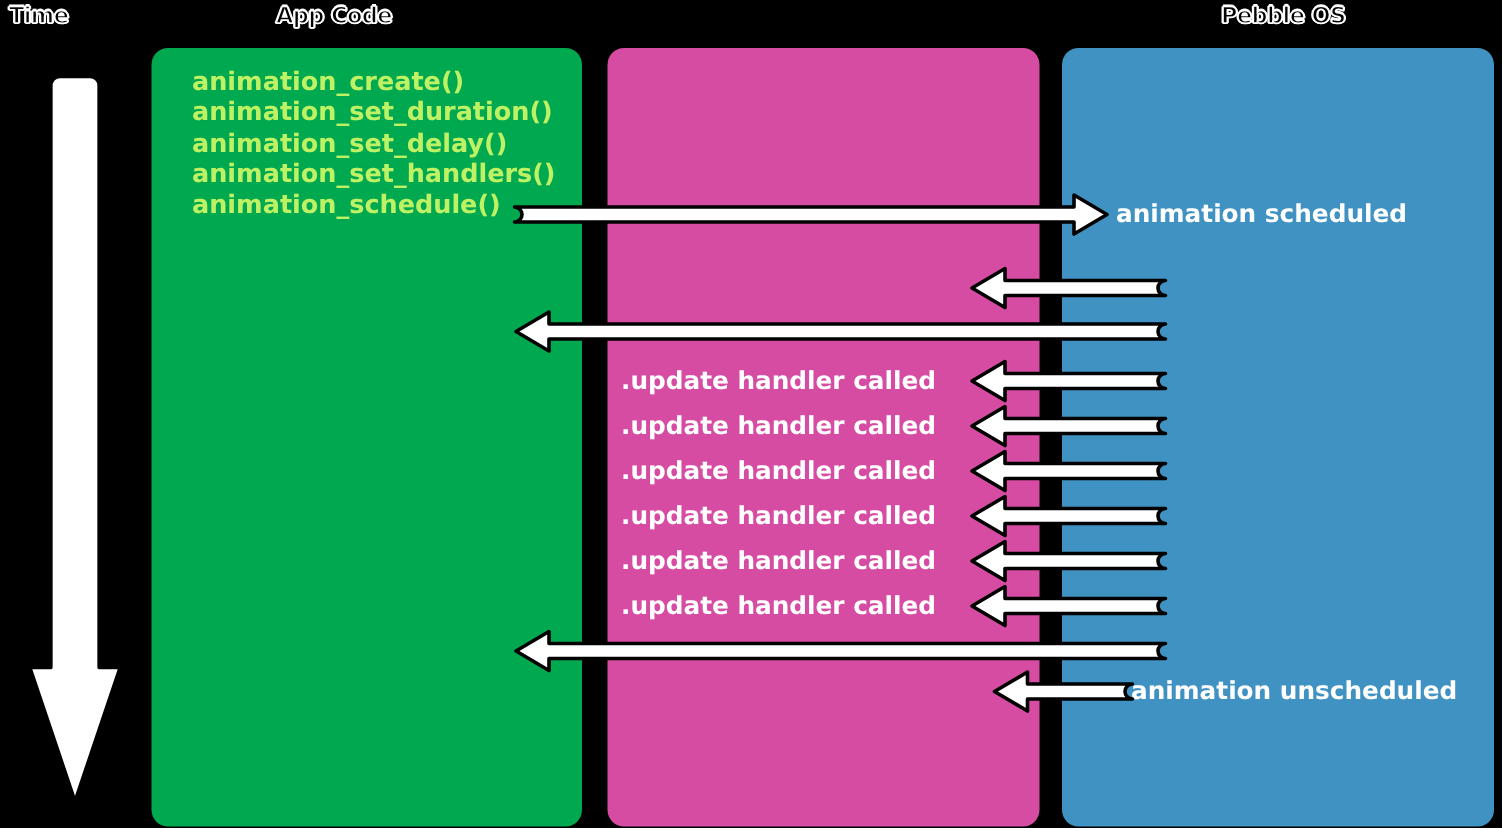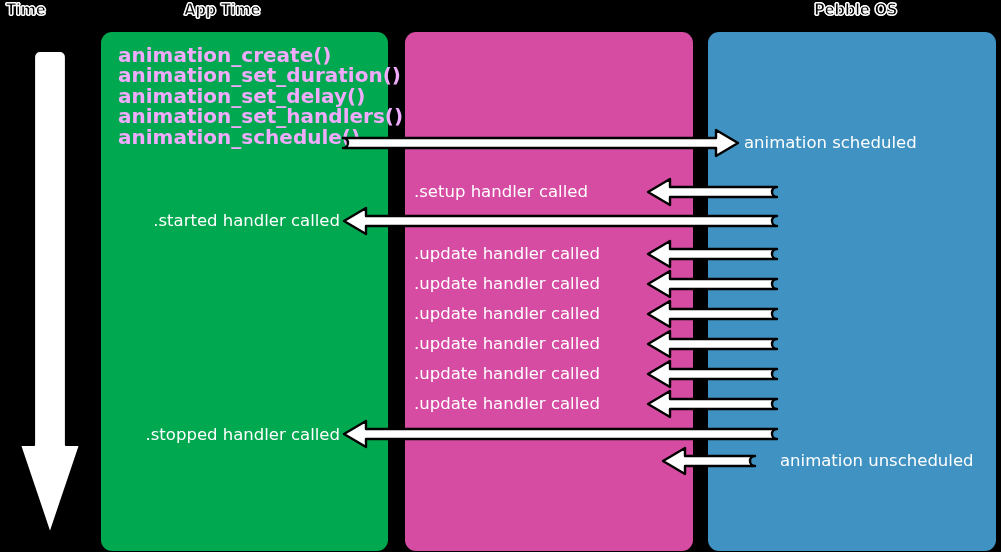--- a/index.html
+++ b/index.html
@@ -61,89 +61,86 @@
     width: 64px;
     height: 495px;
   }
 
   
   .lbl {
     position: absolute;
     height: 22px;
     line-height: 22px;
     font-size: 16.5px;
-    font-weight: normal;
+    font-weight: bold;
     color: #ffffff;
     white-space: nowrap;
   }
   .lbl-left  { text-align: left; }
   .lbl-right { text-align: right; }
 
   
   .code-block {
     position: absolute;
-    left: 118px;
+    left: 128px;
     top: 45px;
-    font-size: 20px;
+    font-size: 17px;
     font-weight: bold;
     line-height: 20.4px;
-    color: #f0abfc;
+    color: #bef264;
     white-space: pre;
   }
 
   
   #arrows {
     position: absolute;
     left: 0;
     top: 0;
     width: 1001px;
     height: 552px;
     pointer-events: none;
   }
 </style>
 </head>
 <body>
 
 <div id="diagram">
 
   <div class="col-header hdr-time">Time</div>
-  <div class="col-header hdr-app">App Time</div>
+  <div class="col-header hdr-app">App Code</div>
   <div class="col-header hdr-os">Pebble OS</div>
 
   <div class="lane lane-app"></div>
   <div class="lane lane-impl"></div>
   <div class="lane lane-os"></div>
 
   <svg class="time-arrow" viewBox="0 0 64 495">
     <path d="M 22 6 L 42 6 A 6 6 0 0 1 48 12 L 48 400 L 62 400 L 32 489 L 2 400 L 16 400 L 16 12 A 6 6 0 0 1 22 6 Z" fill="#ffffff" stroke="#000000" stroke-width="2.2" stroke-linejoin="round"></path>
   </svg>
 
   <div class="code-block">animation_create()
 animation_set_duration()
 animation_set_delay()
 animation_set_handlers()
 animation_schedule()</div>
 
-  <div class="lbl lbl-right" style="left:108px; top:210px; width:232px;">.started handler called</div>
 
-  <div class="lbl lbl-right" style="left:108px; top:424px; width:232px;">.stopped handler called</div>
 
-  <div class="lbl lbl-left" style="left:414px; top:181px;">.setup handler called</div>
 
   <div class="lbl lbl-left" style="left:414px; top:243px;">.update handler called</div>
   <div class="lbl lbl-left" style="left:414px; top:273px;">.update handler called</div>
   <div class="lbl lbl-left" style="left:414px; top:303px;">.update handler called</div>
   <div class="lbl lbl-left" style="left:414px; top:333px;">.update handler called</div>
   <div class="lbl lbl-left" style="left:414px; top:363px;">.update handler called</div>
   <div class="lbl lbl-left" style="left:414px; top:393px;">.update handler called</div>
 
 
   <div class="lbl lbl-left" style="left:744px; top:132px;">animation scheduled</div>
 
-  <div class="lbl lbl-left" style="left:780px; top:450px;">animation unscheduled</div>
+  <div class="lbl lbl-left" style="left:754px; top:450px;">animation unscheduled</div>
 
   <svg id="arrows" viewBox="0 0 1001 552">
       <path d="M 716 138 L 716 130 L 738 143 L 716 156 L 716 148 L 343 148 A 5 5 0 0 0 343 138 Z" fill="#ffffff" stroke="#000000" stroke-width="2.4" stroke-linejoin="round"></path>
       <path d="M 670 187 L 670 179 L 648 192 L 670 205 L 670 197 L 777 197 A 5 5 0 0 1 777 187 Z" fill="#ffffff" stroke="#000000" stroke-width="2.4" stroke-linejoin="round"></path>
       <path d="M 366 216 L 366 208 L 344 221 L 366 234 L 366 226 L 777 226 A 5 5 0 0 1 777 216 Z" fill="#ffffff" stroke="#000000" stroke-width="2.4" stroke-linejoin="round"></path>
       <path d="M 670 249 L 670 241 L 648 254 L 670 267 L 670 259 L 777 259 A 5 5 0 0 1 777 249 Z" fill="#ffffff" stroke="#000000" stroke-width="2.4" stroke-linejoin="round"></path>
       <path d="M 670 279 L 670 271 L 648 284 L 670 297 L 670 289 L 777 289 A 5 5 0 0 1 777 279 Z" fill="#ffffff" stroke="#000000" stroke-width="2.4" stroke-linejoin="round"></path>
       <path d="M 670 309 L 670 301 L 648 314 L 670 327 L 670 319 L 777 319 A 5 5 0 0 1 777 309 Z" fill="#ffffff" stroke="#000000" stroke-width="2.4" stroke-linejoin="round"></path>
       <path d="M 670 339 L 670 331 L 648 344 L 670 357 L 670 349 L 777 349 A 5 5 0 0 1 777 339 Z" fill="#ffffff" stroke="#000000" stroke-width="2.4" stroke-linejoin="round"></path>
       <path d="M 670 369 L 670 361 L 648 374 L 670 387 L 670 379 L 777 379 A 5 5 0 0 1 777 369 Z" fill="#ffffff" stroke="#000000" stroke-width="2.4" stroke-linejoin="round"></path>

